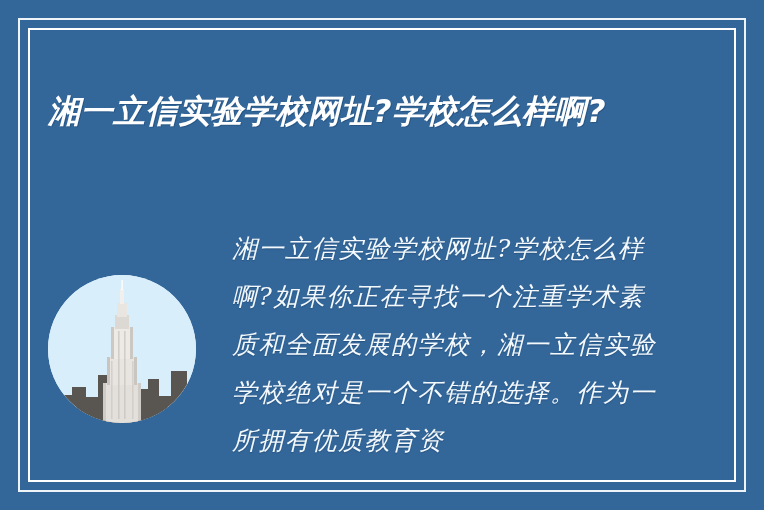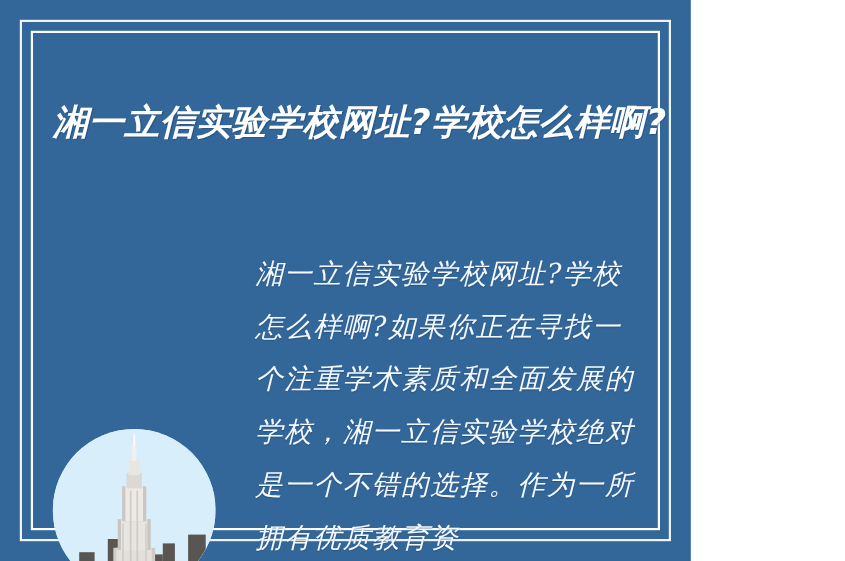--- a/index.html
+++ b/index.html
@@ -8,21 +8,21 @@
   }
   body {
     width: 768px;
     height: 510px;
     overflow: hidden;
     font-family: "Liberation Sans", sans-serif;
   }
 
   #card {
     position: relative;
-    width: 628px;
+    width: 764px;
     height: 510px;
     background: #336699;
     box-sizing: border-box;
   }
 
   
   .frame-outer {
     position: absolute;
     left: 18px;
     top: 18px;
@@ -61,21 +61,21 @@
     text-shadow: 1px 1px 0 rgba(20,60,100,0.35);
   }
 
   
   #content {
     position: absolute;
     left: 48px;
     top: 200px;
     right: 48px;
     display: flex;
-    align-items: flex-end;
+    align-items: center;
   }
 
   
   #thumb {
     flex: 0 0 auto;
     width: 148px;
     height: 148px;
     border-radius: 50%;
     overflow: hidden;
     background: #d9eefb;

